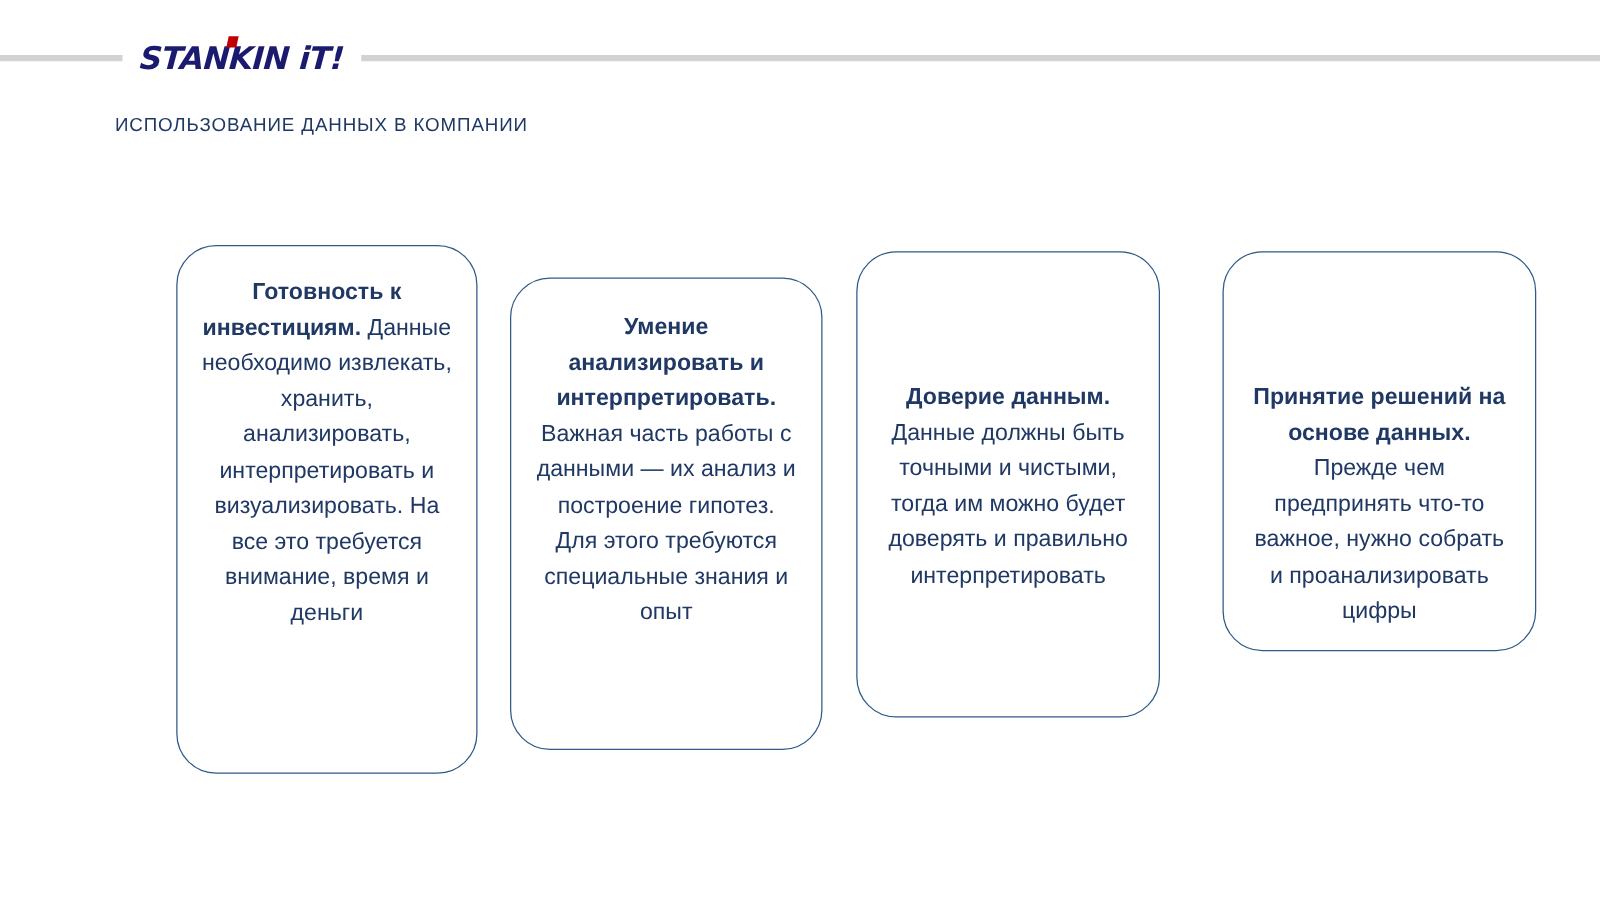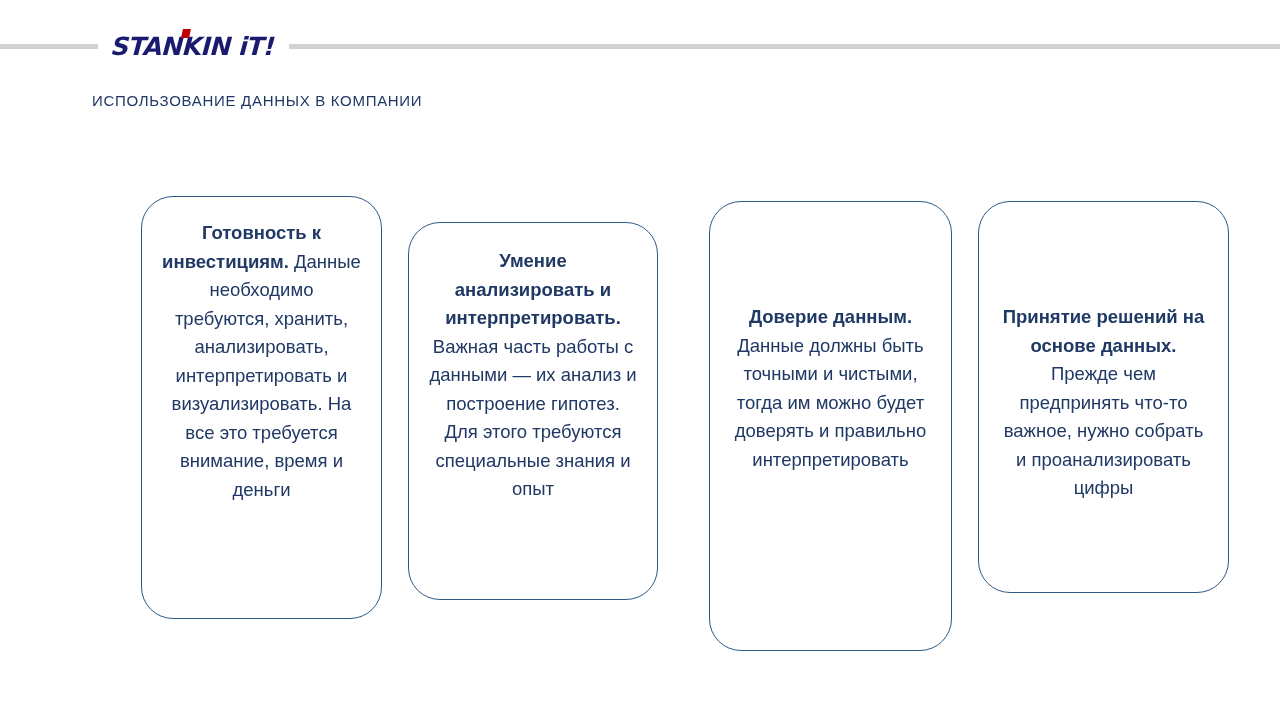--- a/index.html
+++ b/index.html
@@ -96,22 +96,22 @@
   }
   .card-lead {
     font-weight: bold;
   }
   .card-body {
     font-weight: normal;
   }
 
   #card-1 { left: 141px; top: 196px; width: 241px; height: 423px; }
   #card-2 { left: 408px; top: 222px; width: 250px; height: 378px; }
-  #card-3 { left: 709px; top: 201px; width: 243px; height: 450px; }
-  #card-4 { left: 978px; top: 201px; width: 251px; height: 392px; }
+  #card-3 { left: 685px; top: 201px; width: 243px; height: 373px; }
+  #card-4 { left: 978px; top: 201px; width: 251px; height: 320px; }
 
   #card-1 .card-text { padding-top: 6px; }
   #card-2 .card-text { padding-top: 8px; }
   #card-3 .card-text { padding-top: 85px; }
   #card-4 .card-text { padding-top: 85px; }
 </style>
 </head>
 <body>
 
 <div id="header-band">
@@ -119,21 +119,21 @@
   <div id="logo-block">
     <span id="logo-text">STANKIN iT!</span>
   </div>
   <div id="logo-red-dot"></div>
 </div>
 
 <div id="slide-title">ИСПОЛЬЗОВАНИЕ ДАННЫХ В КОМПАНИИ</div>
 
 <div class="card" id="card-1">
   <div class="card-text">
-    <span class="card-lead">Готовность к инвестициям.</span><span class="card-body"> Данные необходимо требуются, хранить, анализировать, интерпретировать и визуализировать. На все это требуется внимание, время и деньги</span>
+    <span class="card-lead">Готовность к инвестициям.</span><span class="card-body"> Данные необходимо извлекать, хранить, анализировать, интерпретировать и визуализировать. На все это требуется внимание, время и деньги</span>
   </div>
 </div>
 
 <div class="card" id="card-2">
   <div class="card-text">
     <span class="card-lead">Умение анализировать и интерпретировать.</span><span class="card-body"> Важная часть работы с данными — их анализ и построение гипотез. Для этого требуются специальные знания и опыт</span>
   </div>
 </div>
 
 <div class="card" id="card-3">

